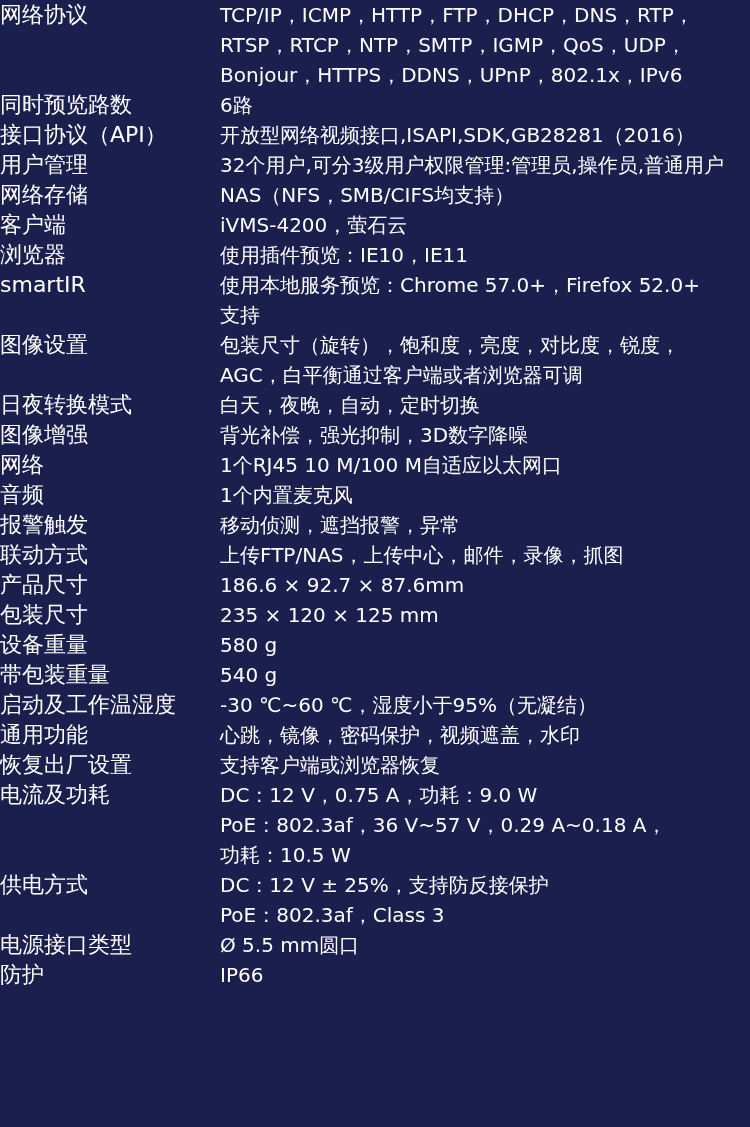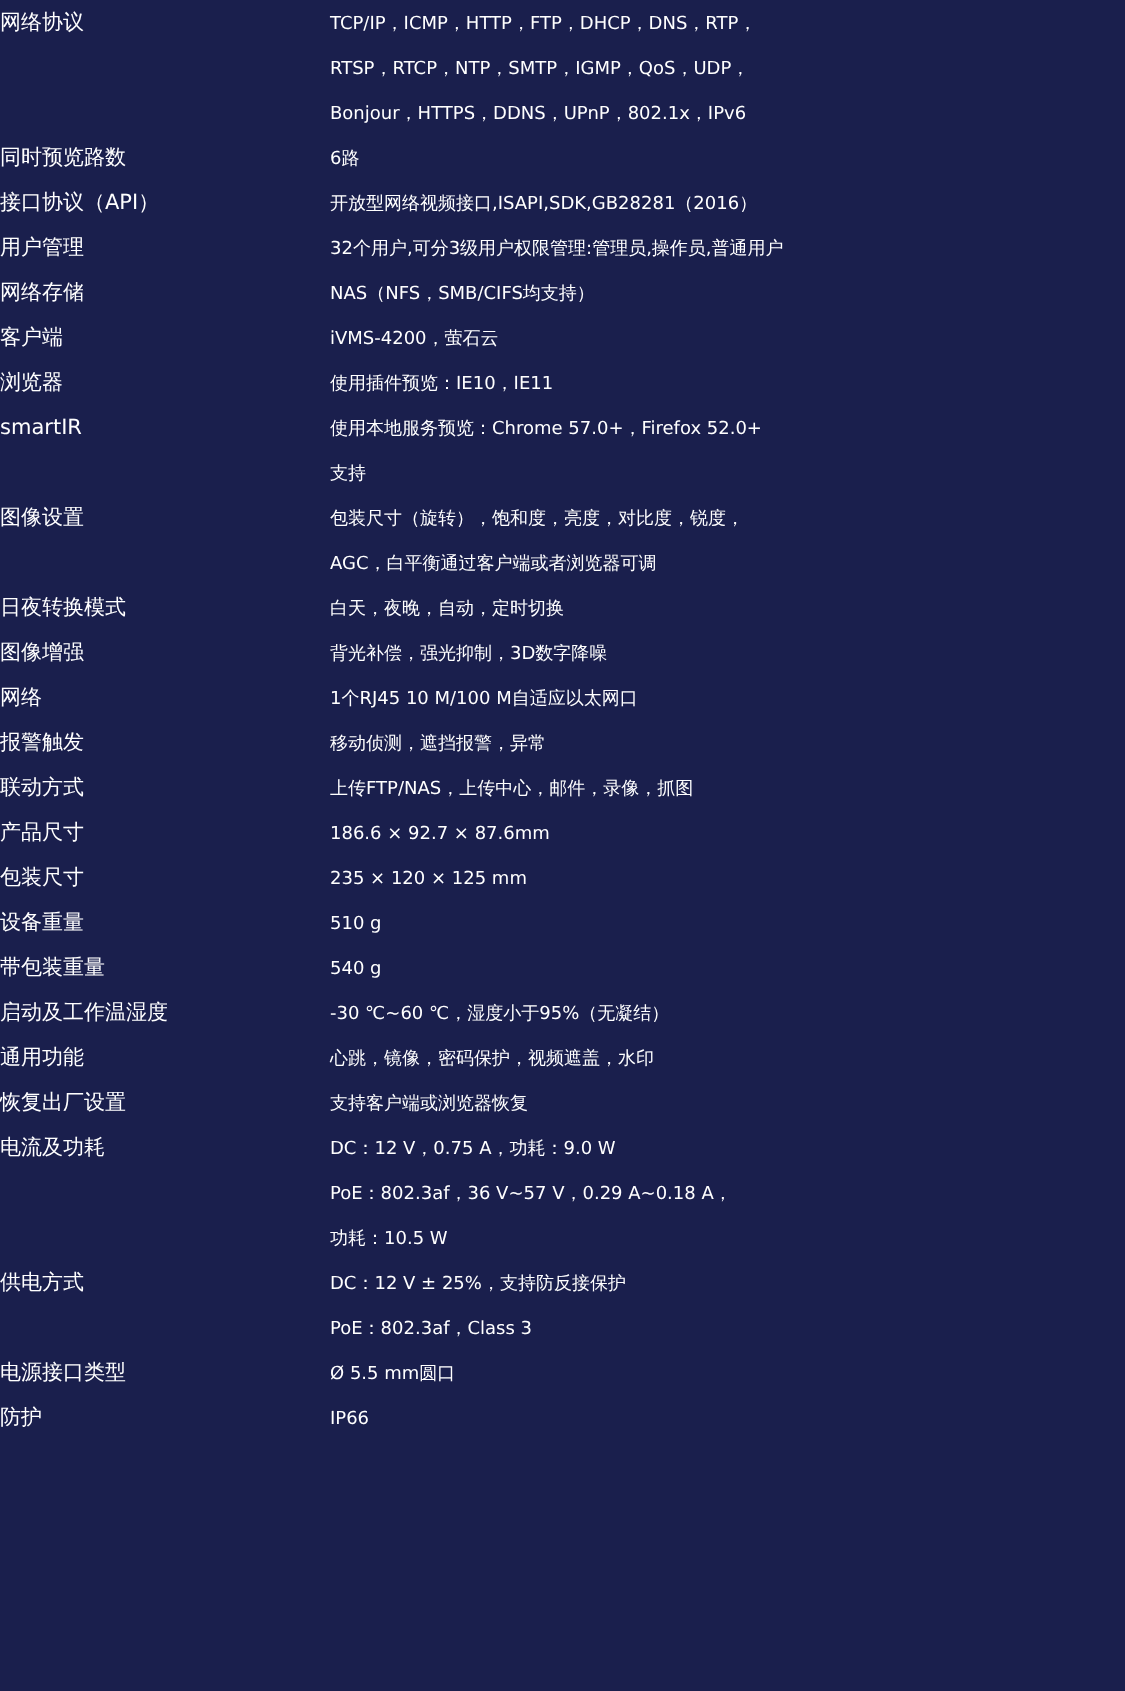--- a/index.html
+++ b/index.html
@@ -24,28 +24,28 @@
 
   .spec-table td {
     vertical-align: top;
     padding: 0;
     border: 0;
   }
   .cell-label {
     border-right: 2px solid #ffffff;
     border-bottom: 2px solid #ffffff;
     padding: 3px 0 3px 22px;
-    font-size: 14px;
+    font-size: 22px;
     line-height: 30px;
     white-space: nowrap;
   }
   .cell-value {
     border-bottom: 2px solid #ffffff;
     padding: 3px 10px 3px 12px;
-    font-size: 12px;
+    font-size: 20px;
     line-height: 30px;
   }
   .cell-value .line {
     display: block;
     white-space: nowrap;
   }
   .nb-bottom .cell-label,
   .nb-bottom .cell-value {
     border-bottom: 0;
   }
@@ -129,20 +129,26 @@
           <span class="line">背光补偿，强光抑制，3D数字降噪</span>
         </td>
       </tr>
       <tr>
         <td class="cell-label">网络</td>
         <td class="cell-value">
           <span class="line">1个RJ45 10 M/100 M自适应以太网口</span>
         </td>
       </tr>
       <tr>
+        <td class="cell-label">音频</td>
+        <td class="cell-value">
+          <span class="line">1个内置麦克风</span>
+        </td>
+      </tr>
+      <tr>
         <td class="cell-label">报警触发</td>
         <td class="cell-value">
           <span class="line">移动侦测，遮挡报警，异常</span>
         </td>
       </tr>
       <tr>
         <td class="cell-label">联动方式</td>
         <td class="cell-value">
           <span class="line">上传FTP/NAS，上传中心，邮件，录像，抓图</span>
         </td>
@@ -155,21 +161,21 @@
       </tr>
       <tr>
         <td class="cell-label">包装尺寸</td>
         <td class="cell-value">
           <span class="line">235 × 120 × 125 mm</span>
         </td>
       </tr>
       <tr>
         <td class="cell-label">设备重量</td>
         <td class="cell-value">
-          <span class="line">510 g</span>
+          <span class="line">580 g</span>
         </td>
       </tr>
       <tr>
         <td class="cell-label">带包装重量</td>
         <td class="cell-value">
           <span class="line">540 g</span>
         </td>
       </tr>
       <tr>
         <td class="cell-label">启动及工作温湿度</td>

